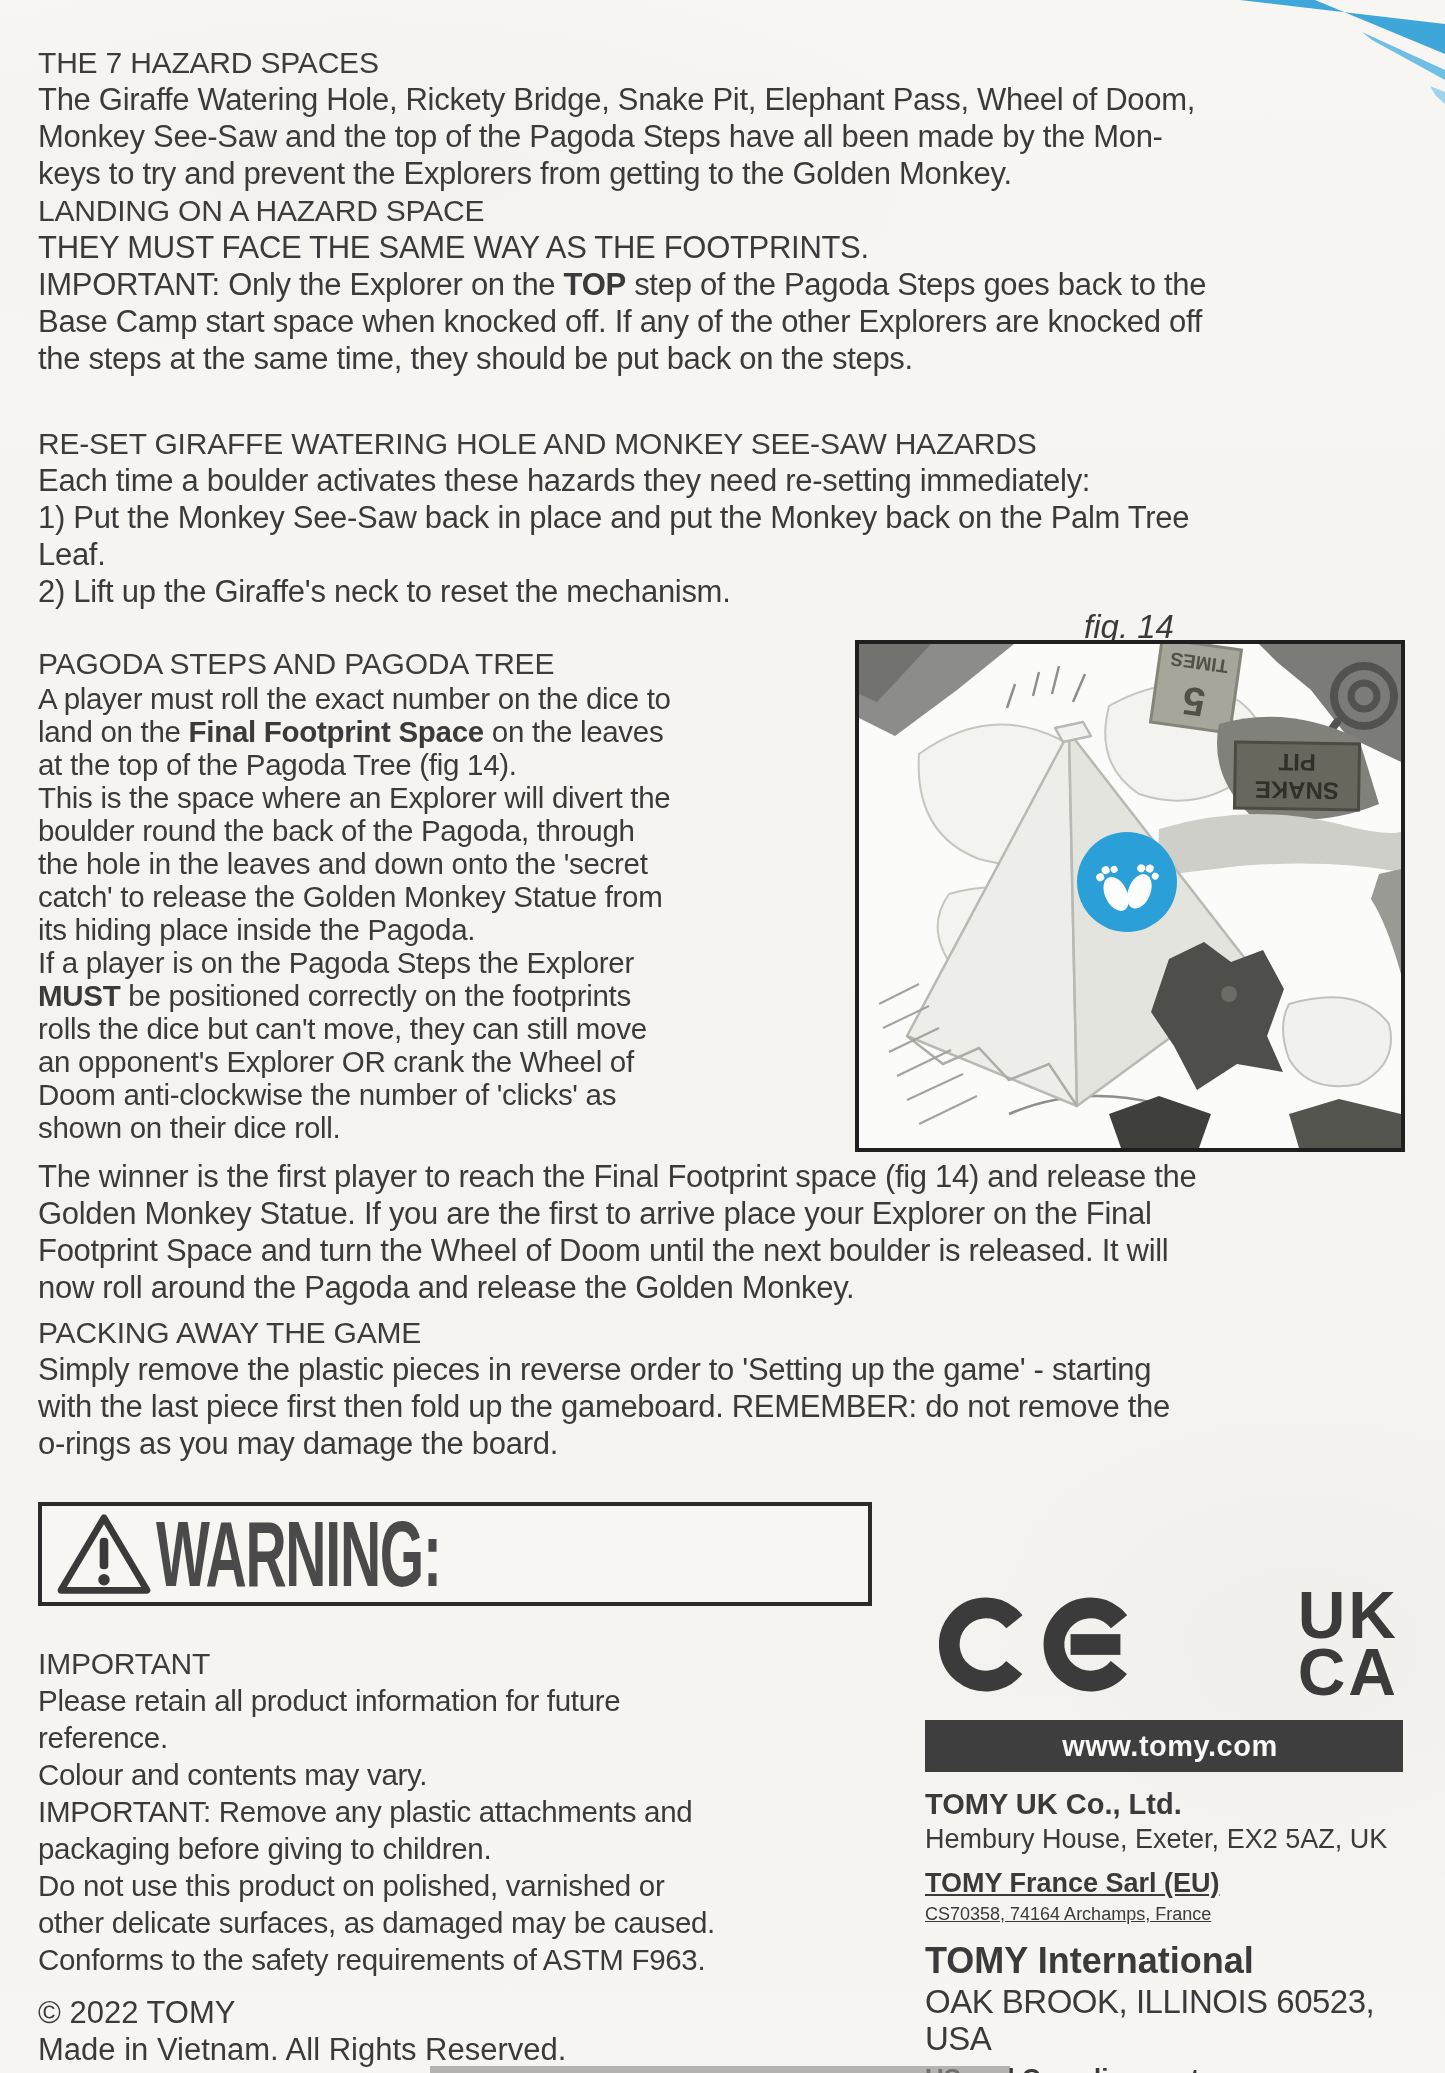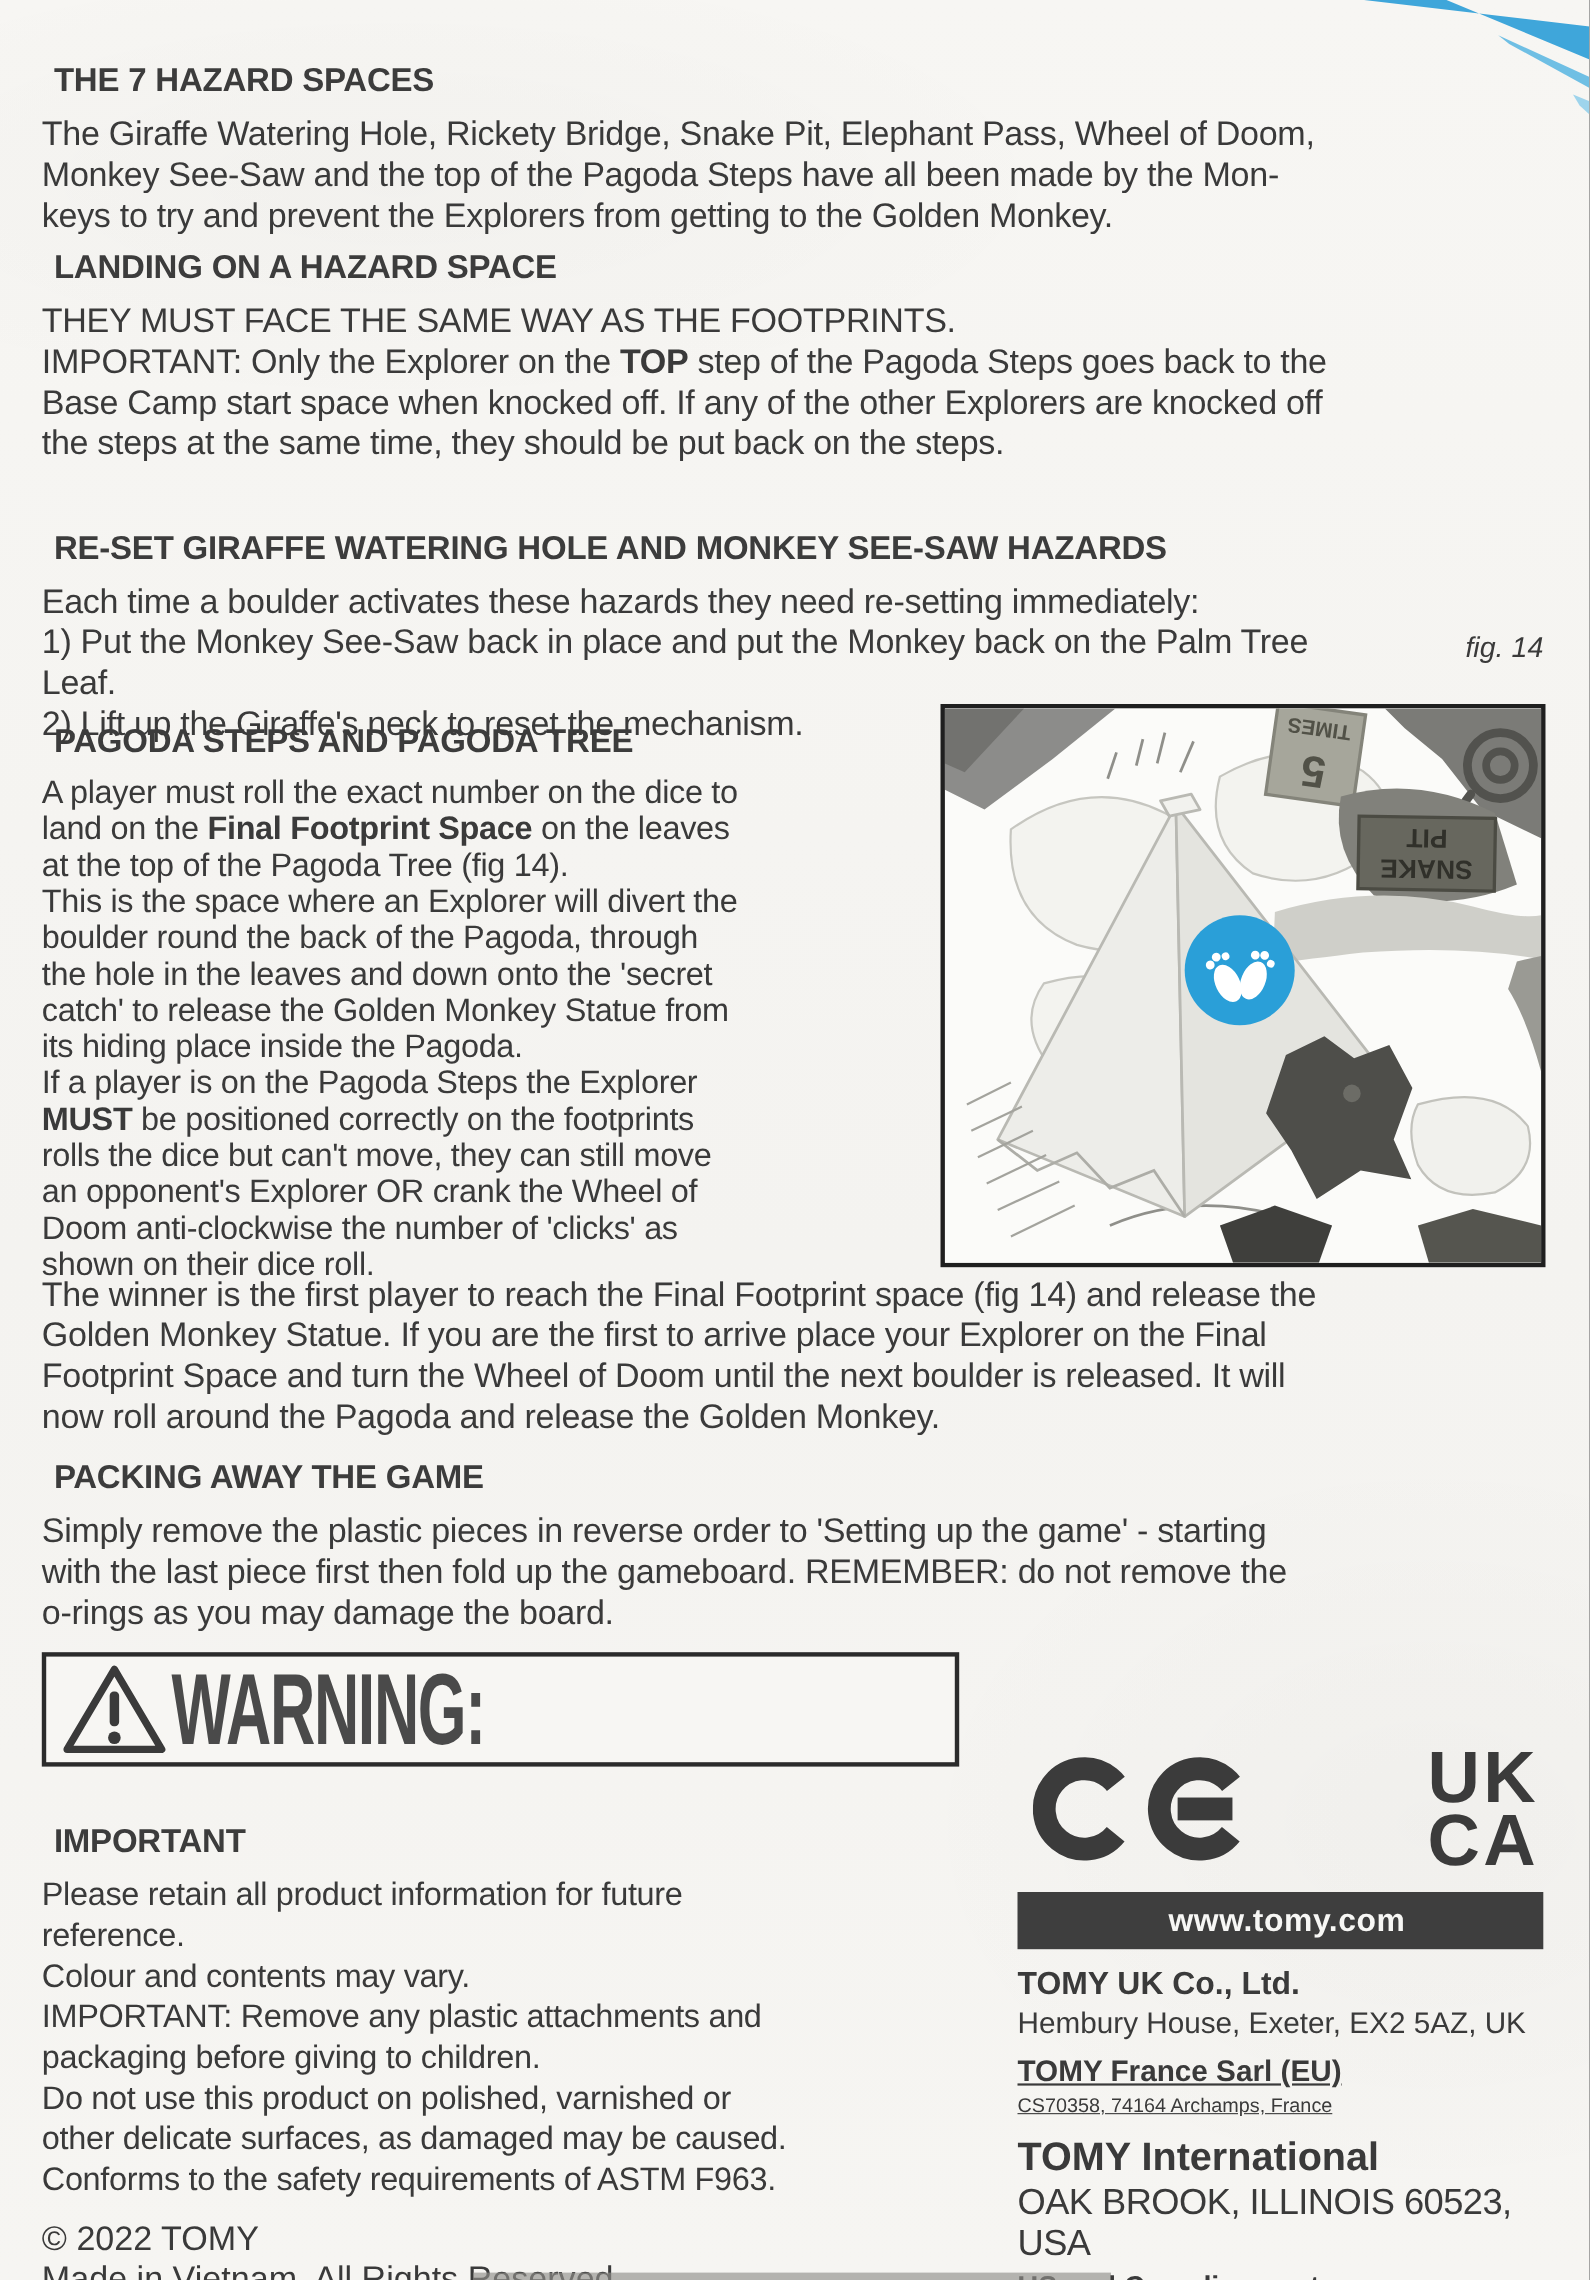--- a/index.html
+++ b/index.html
@@ -4,29 +4,29 @@
 <style>
   html,body { margin:0; padding:0; background:#8a8a8a; }
   .page {
     position:relative; width:1445px; height:2073px; overflow:hidden;
     font-family:"Liberation Sans", sans-serif; color:#3a3a3a;
     background:
       radial-gradient(900px 300px at 25% 8%, rgba(0,0,0,0.02), rgba(0,0,0,0) 70%),
       radial-gradient(700px 500px at 90% 80%, rgba(0,0,0,0.018), rgba(0,0,0,0) 70%),
       linear-gradient(180deg,#f7f6f3 0%,#f4f3f0 55%,#f6f5f2 100%);
   }
-  .h2 { margin:11px; font-size:30px; line-height:37px; font-weight:bold; letter-spacing:-0.2px; color:#3c3c3c; }
+  .h2 { margin:0; font-size:30px; line-height:37px; font-weight:normal; letter-spacing:-0.2px; color:#3c3c3c; }
   .body { margin:0; font-size:31px; line-height:37px; white-space:pre-line; letter-spacing:-0.3px; }
   .body b { font-weight:bold; }
   .gap48 { height:48px; }
   .gap8 { height:8px; }
 
   .top-block { position:absolute; left:38px; top:44px; width:1368px; }
-  .fig-label { position:absolute; left:855px; top:573px; width:548px; text-align:right;
-               font-style:italic; font-size:26px; color:#3a3a3a; }
+  .fig-label { position:absolute; left:855px; top:608px; width:548px; text-align:center;
+               font-style:italic; font-size:33px; color:#3a3a3a; }
   .figure-box { position:absolute; left:855px; top:640px; width:550px; height:512px;
                 border:4px solid #1f1f1f; box-sizing:border-box; background:#fbfbf9; }
   .figure-box svg { display:block; width:100%; height:100%; }
 
   .pagoda-block { position:absolute; left:38px; top:645px; width:812px; }
   .narrow { font-size:29.5px; line-height:33px; }
 
   .lower-block { position:absolute; left:38px; top:1158px; width:1372px; }
 
   .warn-box { position:absolute; left:38px; top:1502px; width:834px; height:104px;

